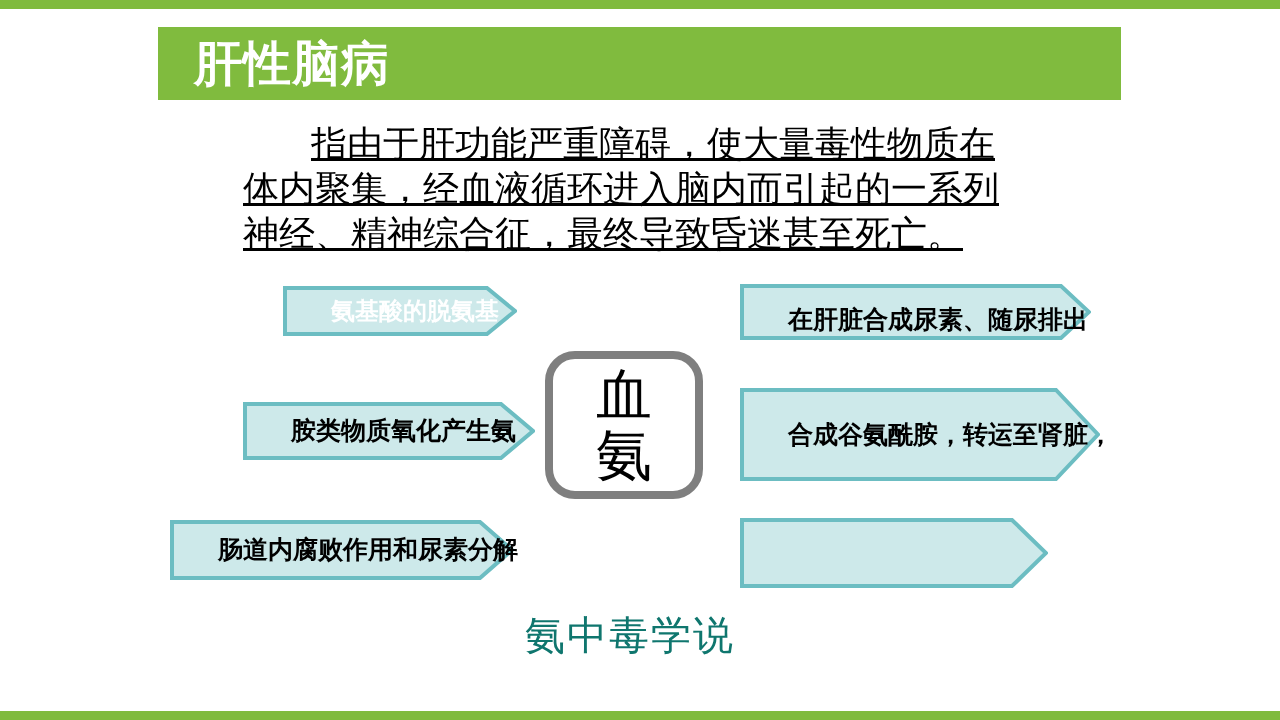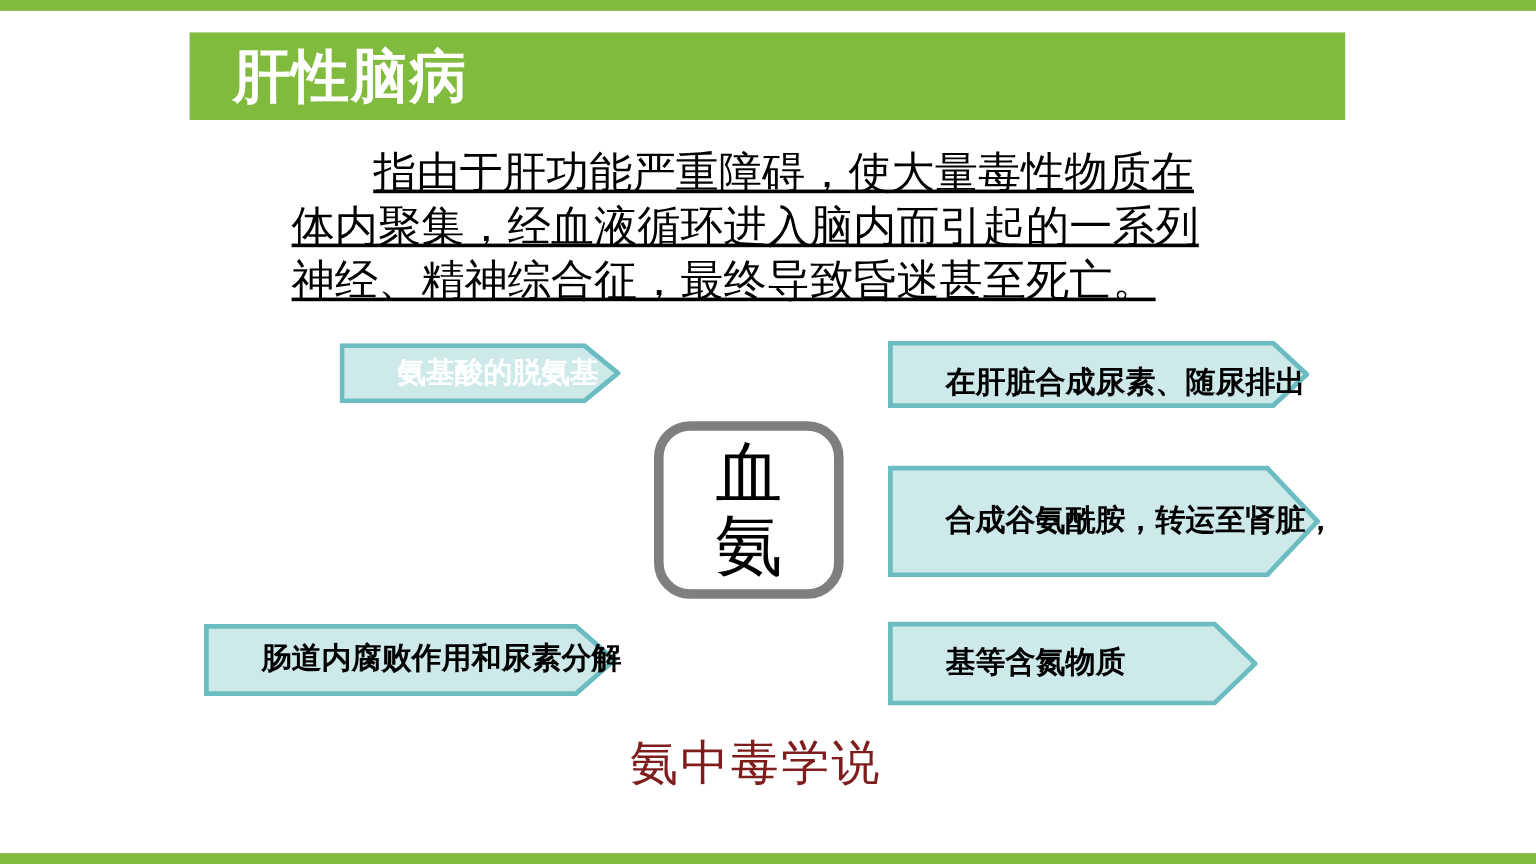--- a/index.html
+++ b/index.html
@@ -89,21 +89,21 @@
     line-height: 60px;
     color: #000000;
   }
 
   .caption {
     position: absolute;
     left: 430px; top: 608px;
     width: 400px;
     text-align: center;
     font-size: 40px;
-    color: #7f1d1d;
+    color: #0f766e;
     letter-spacing: 2px;
   }
 </style>
 </head>
 <body>
 
 <div class="slide">
 
   <div class="bar top"></div>
 
@@ -117,20 +117,26 @@
     <div class="line">神经、精神综合征，最终导致昏迷甚至死亡。</div>
   </div>
 
   <div class="arrow a1 light-text">
     <svg width="234" height="50" viewBox="0 0 234 50">
       <polygon points="2,2 204,2 232,25 204,48 2,48" fill="#cde9ea" stroke="#6cbdc2" stroke-width="4"></polygon>
     </svg>
     <div class="arrow-label">氨基酸的脱氨基</div>
   </div>
 
+  <div class="arrow a2">
+    <svg width="292" height="58" viewBox="0 0 292 58">
+      <polygon points="2,2 258,2 290,29 258,56 2,56" fill="#cde9ea" stroke="#6cbdc2" stroke-width="4"></polygon>
+    </svg>
+    <div class="arrow-label">胺类物质氧化产生氨</div>
+  </div>
 
   <div class="arrow a3">
     <svg width="344" height="60" viewBox="0 0 344 60">
       <polygon points="2,2 310,2 342,30 310,58 2,58" fill="#cde9ea" stroke="#6cbdc2" stroke-width="4"></polygon>
     </svg>
     <div class="arrow-label">肠道内腐败作用和尿素分解</div>
   </div>
 
   <div class="center-node">
     <div class="cn-char">血</div>
@@ -153,21 +159,20 @@
     <div class="arrow-label">
       <div>合成谷氨酰胺，转运至肾脏，</div>
     </div>
   </div>
 
   <div class="arrow b3">
     <svg width="308" height="70" viewBox="0 0 308 70">
       <polygon points="2,2 272,2 306,35 272,68 2,68" fill="#cde9ea" stroke="#6cbdc2" stroke-width="4"></polygon>
     </svg>
     <div class="arrow-label">
-      <div>基等含氮物质</div>
     </div>
   </div>
 
   <div class="caption">氨中毒学说</div>
 
   <div class="bar bottom"></div>
 
 </div>
 
 </body></html>

